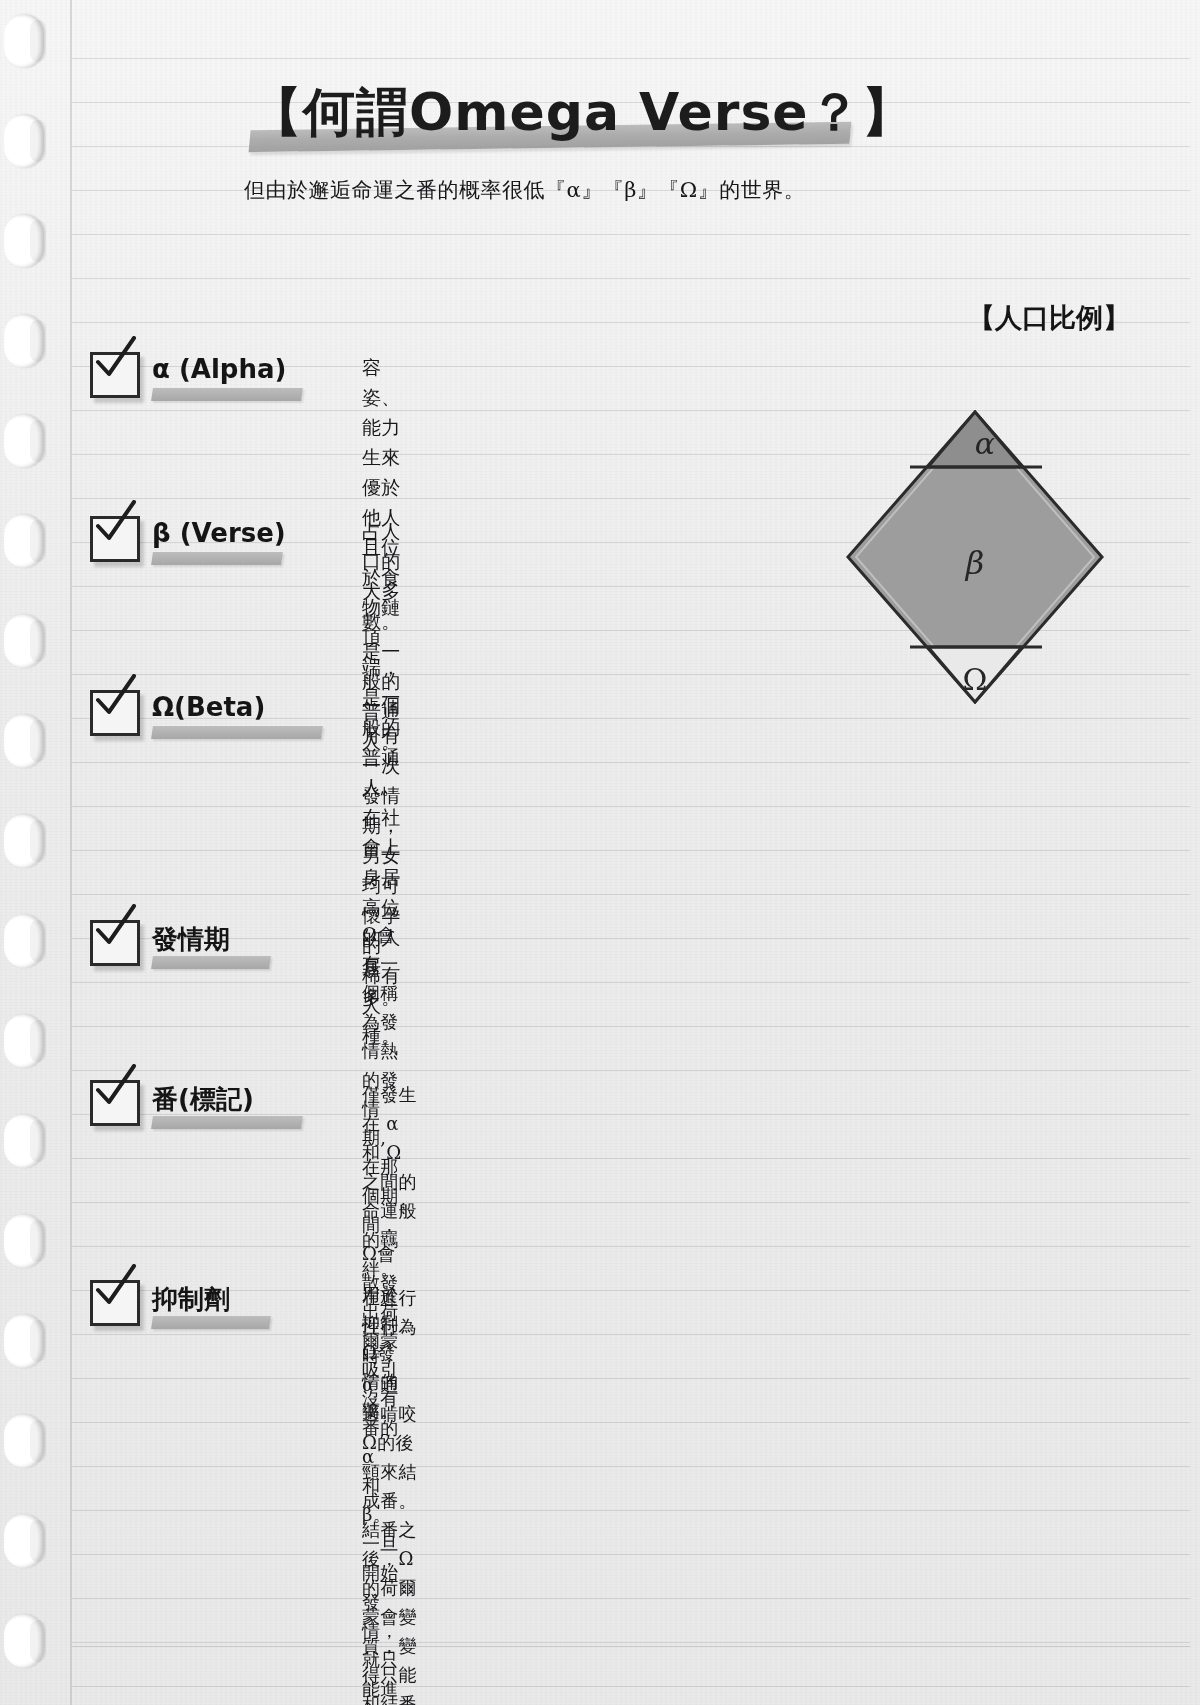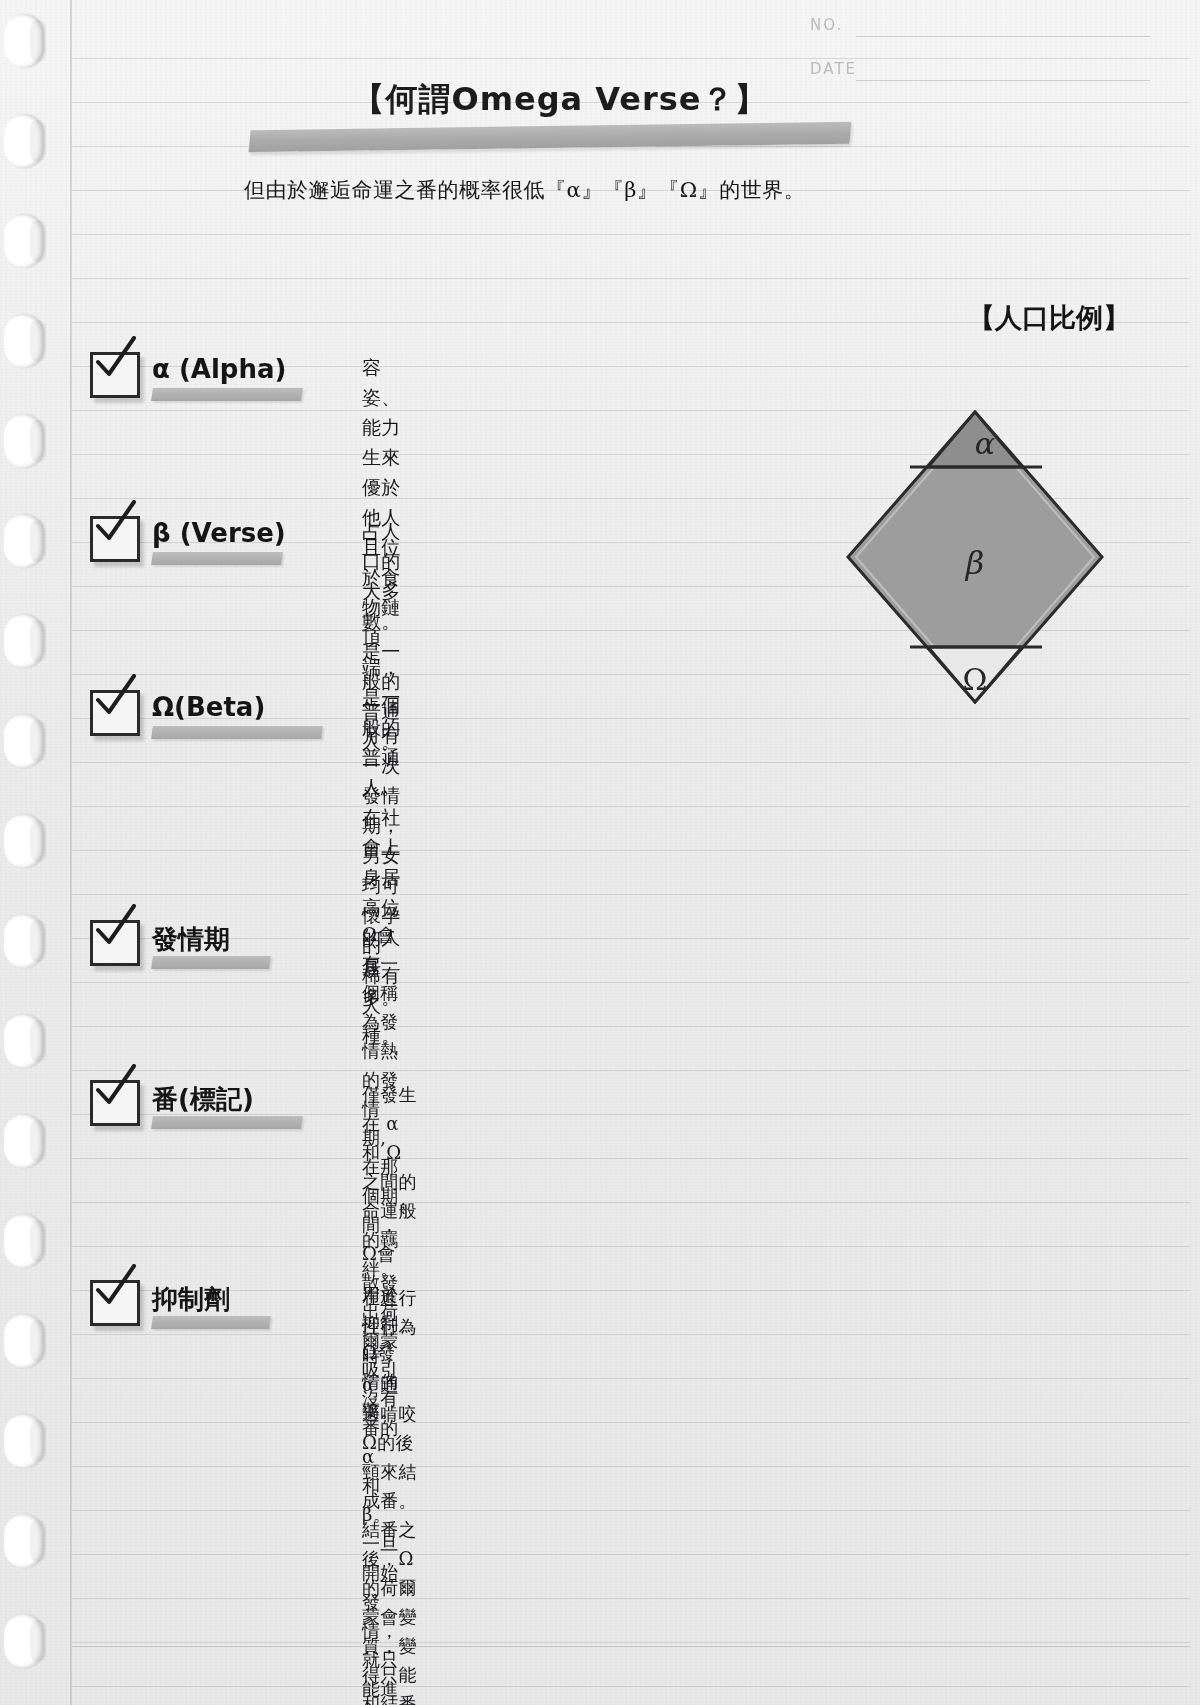--- a/index.html
+++ b/index.html
@@ -112,21 +112,21 @@
     left: 250px;
     top: 78px;
     width: 620px;
     text-align: center;
   }
   #title {
     position: relative;
     z-index: 2;
     font-family: "DejaVu Sans", "Liberation Sans", sans-serif;
     font-weight: bold;
-    font-size: 32px;
+    font-size: 52px;
     color: #1c1c1c;
     letter-spacing: 1px;
     white-space: nowrap;
   }
   #title-underline {
     position: absolute;
     left: 0px;
     top: 48px;
     width: 600px;
     height: 22px;
@@ -304,30 +304,20 @@
       <div class="hole" style="top: 914px;"></div>
       <div class="hole" style="top: 1014px;"></div>
       <div class="hole" style="top: 1114px;"></div>
       <div class="hole" style="top: 1214px;"></div>
       <div class="hole" style="top: 1314px;"></div>
       <div class="hole" style="top: 1414px;"></div>
       <div class="hole" style="top: 1514px;"></div>
       <div class="hole" style="top: 1614px;"></div>
     </div>
 
-  <div id="header-stamp">
-    <div class="stamp-row">
-      <span class="stamp-label">NO.</span>
-      <span class="stamp-line"></span>
-    </div>
-    <div class="stamp-row">
-      <span class="stamp-label">DATE</span>
-      <span class="stamp-line"></span>
-    </div>
-  </div>
 
   <div id="title-wrap">
     <div id="title-underline"></div>
     <div id="title">【何謂Omega Verse？】</div>
   </div>
 
   <div id="lead">但由於邂逅命運之番的概率很低『α』『β』『Ω』的世界。</div>
 
   <div id="checklist">
       <div class="row" style="top: 352px;">

